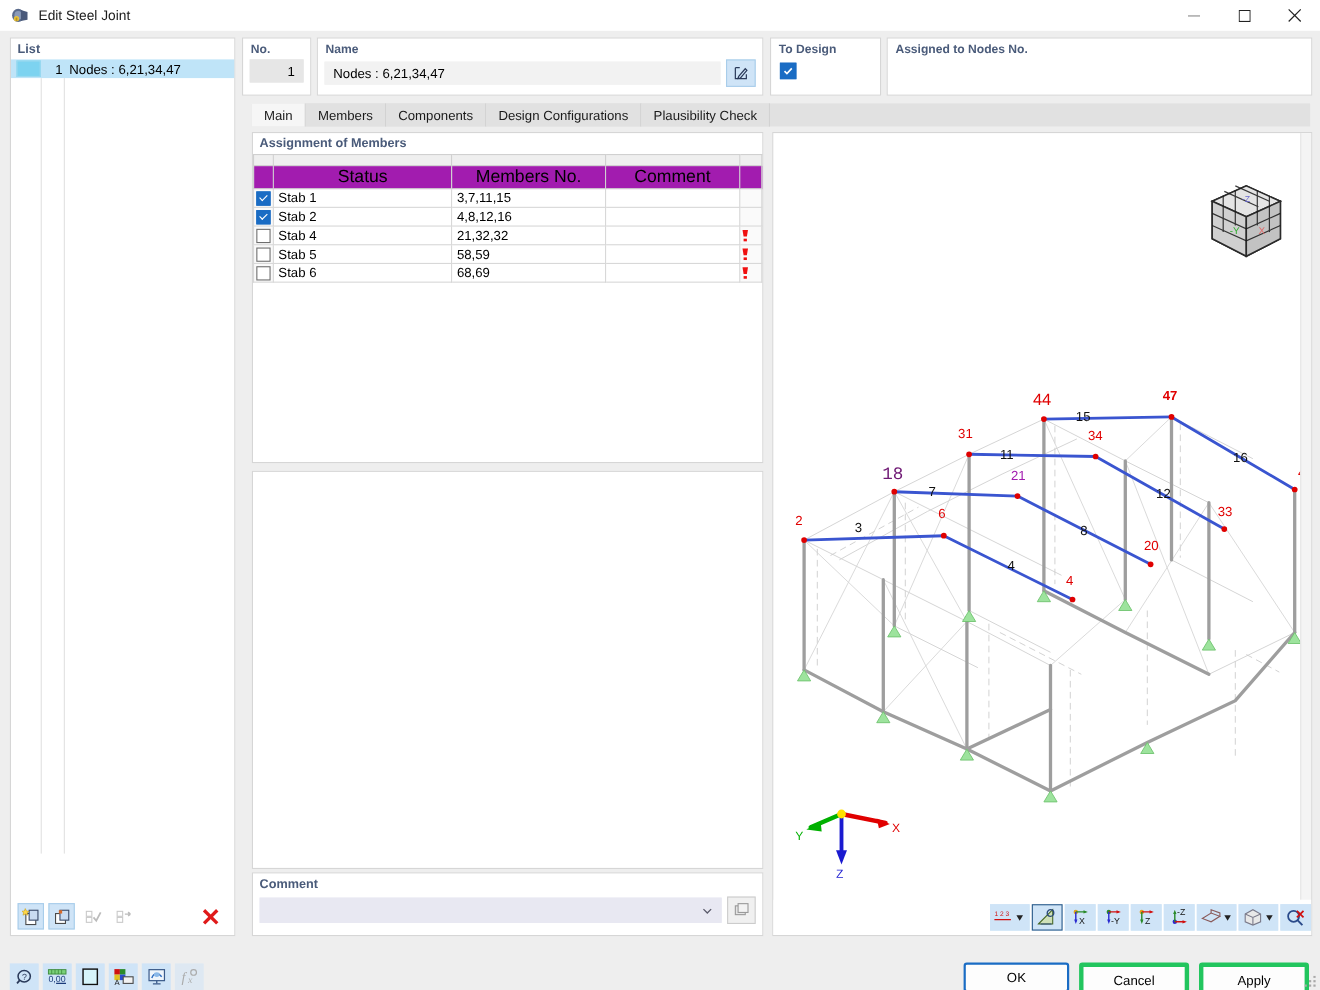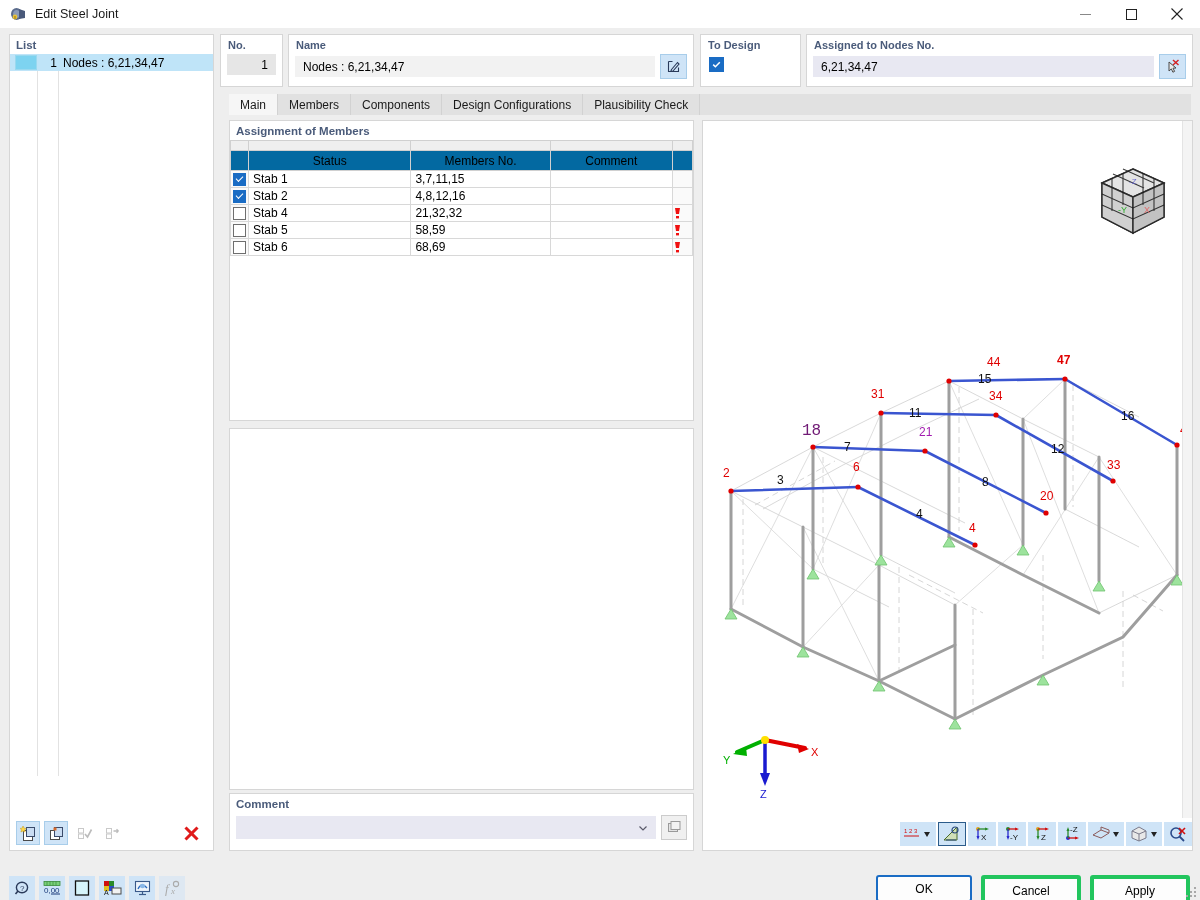--- a/index.html
+++ b/index.html
@@ -81,22 +81,22 @@
     display:flex; align-items:center; background:#e1e1e1; border-right:1px solid #d2d2d2;
   }
   .tab.active { background:#f6f6f6; }
 
   
   .cpanel { position:absolute; background:#ffffff; border:1px solid #d6d6d6; }
 
   
   .tbl { width:100%; border-collapse:collapse; table-layout:fixed; }
   .tbl th {
-    background:#0369a1; border:1px solid #d0d0d0; height:17px;
-    font-size:12px; font-weight:normal; color:#000;margin-top:12px;
+    background:#a21caf; border:1px solid #d0d0d0; height:17px;
+    font-size:16px; font-weight:normal; color:#000;margin-top:12px;
   }
   .tbl td {
     border:1px solid #d8d8d8; height:16px; font-size:12px; padding:0 4px;
     background:#ffffff; white-space:nowrap; overflow:hidden;
   }
   .tbl td.cbc { text-align:center; padding:0; background:#fafafa; }
   .tbl td.warn { text-align:center; padding:0; background:#fafafa; }
   .hdrspacer td { height:9px; background:#efefef; border:1px solid #d0d0d0; padding:0; }
   .cb { width:11px; height:11px; display:inline-block; vertical-align:middle;
         background:#ffffff; border:1px solid #6e6e6e; }
@@ -262,32 +262,20 @@
         <div class="chk">
           <svg width="9" height="9" viewBox="0 0 9 9">
               <path d="M1.2 4.6 L3.4 6.8 L7.8 2.2" fill="none" stroke="#ffffff" stroke-width="1.5"></path>
             </svg>
         </div>
       </div>
     </div>
 
     <div class="hbox" style="left:806px; top:6px; width:385px; height:51px;">
       <div class="lab">Assigned to Nodes No.</div>
-      <div style="display:flex; align-items:center; margin:3px 6px 0 6px; gap:5px;">
-        <div class="fieldlav" style="flex:1;">6,21,34,47</div>
-        <div class="mini-btn">
-          <span>
-            <svg width="15" height="15" viewBox="0 0 15 15">
-              <path d="M4 3 L4 12 L6.3 9.9 L7.9 13.2 L9.6 12.4 L8 9.2 L11 9 Z" fill="#e8e8e8" stroke="#4a4a4a" stroke-width="1"></path>
-              <line x1="8" y1="1" x2="13.5" y2="6" stroke="#d42020" stroke-width="1.4"></line>
-              <line x1="13.5" y1="1" x2="8" y2="6" stroke="#d42020" stroke-width="1.4"></line>
-            </svg>
-          </span>
-        </div>
-      </div>
     </div>
 
     <div class="tabbar">
       <div class="tab active">Main</div>
       <div class="tab">Members</div>
       <div class="tab">Components</div>
       <div class="tab">Design Configurations</div>
       <div class="tab">Plausibility Check</div>
     </div>
 
@@ -527,21 +515,21 @@
             <circle cx="343" cy="154" r="2.6"></circle>
             <circle cx="272" cy="186" r="2.6"></circle>
           </g>
         </svg>
       </div>
 
       <div style="position:absolute; left:0; top:238px;">
         <span style="position:absolute; left:20px;  top:107px; color:#e00000; font-size:12px;">2</span>
         <span style="position:absolute; left:99px;  top:63px;  color:#701a75; font-size:16px;font-family:Liberation Mono, monospace;">18</span>
         <span style="position:absolute; left:168px; top:28px;  color:#e00000; font-size:12px;">31</span>
-        <span style="position:absolute; left:236px; top:-4px;  color:#e00000; font-size:12px;margin-left:48px;">44</span>
+        <span style="position:absolute; left:236px; top:-4px;  color:#e00000; font-size:15px;">44</span>
         <span style="position:absolute; left:354px; top:-6px;  color:#e00000; font-size:12px;font-weight:bold;">47</span>
         <span style="position:absolute; left:286px; top:30px;  color:#e00000; font-size:12px;">34</span>
         <span style="position:absolute; left:216px; top:66px;  color:#a21caf; font-size:12px;">21</span>
         <span style="position:absolute; left:150px; top:101px; color:#e00000; font-size:12px;">6</span>
         <span style="position:absolute; left:477px; top:64px;  color:#e00000; font-size:12px;">4</span>
         <span style="position:absolute; left:404px; top:99px;  color:#e00000; font-size:12px;">33</span>
         <span style="position:absolute; left:337px; top:130px; color:#e00000; font-size:12px;">20</span>
         <span style="position:absolute; left:266px; top:162px; color:#e00000; font-size:12px;">4</span>
       </div>
 

